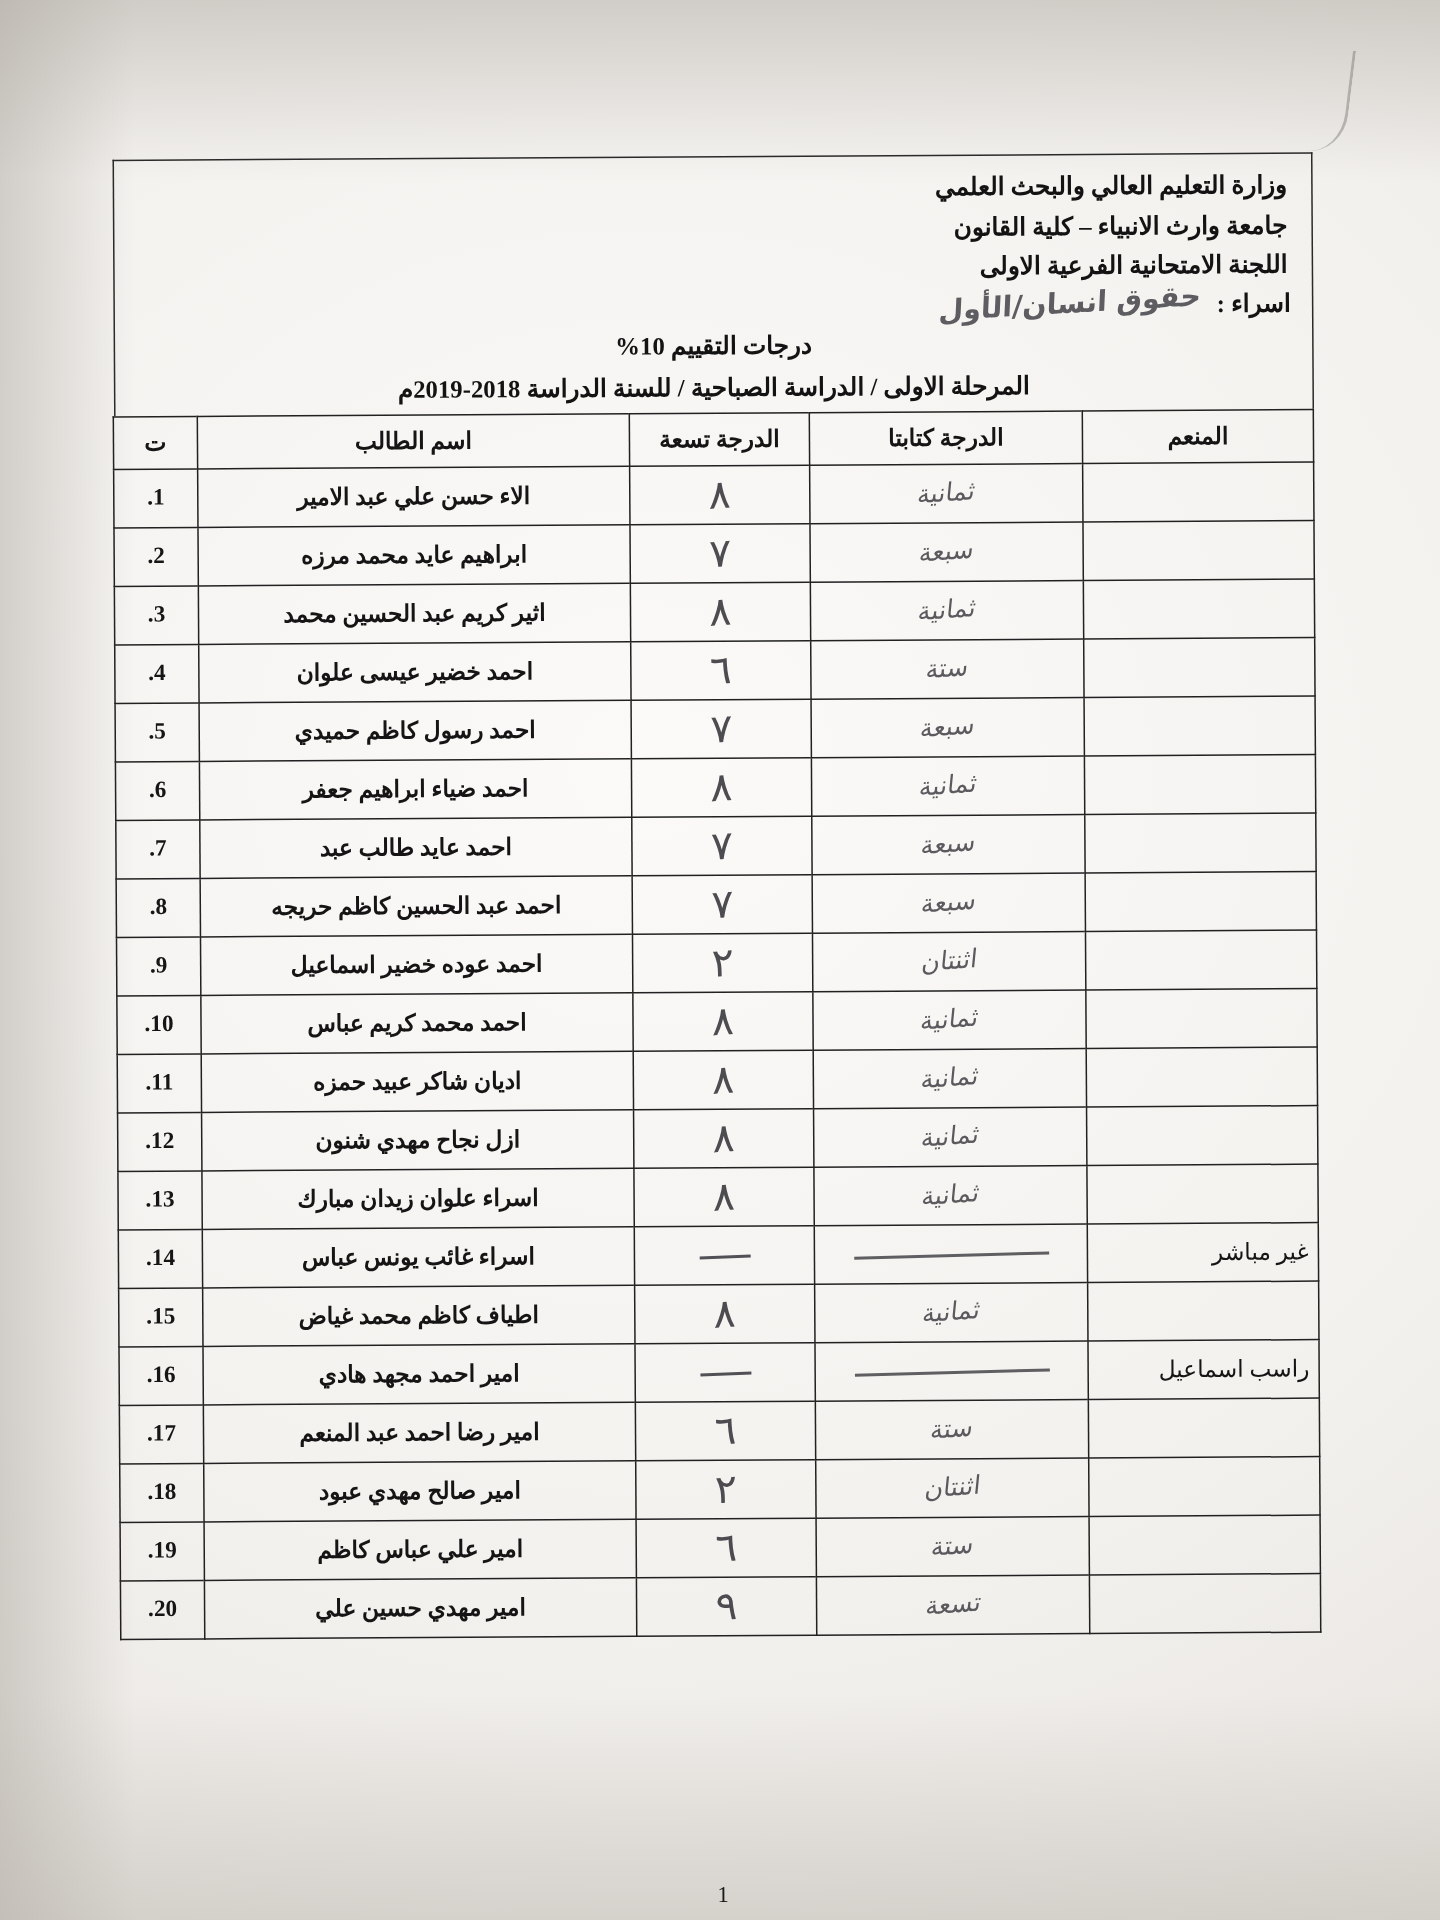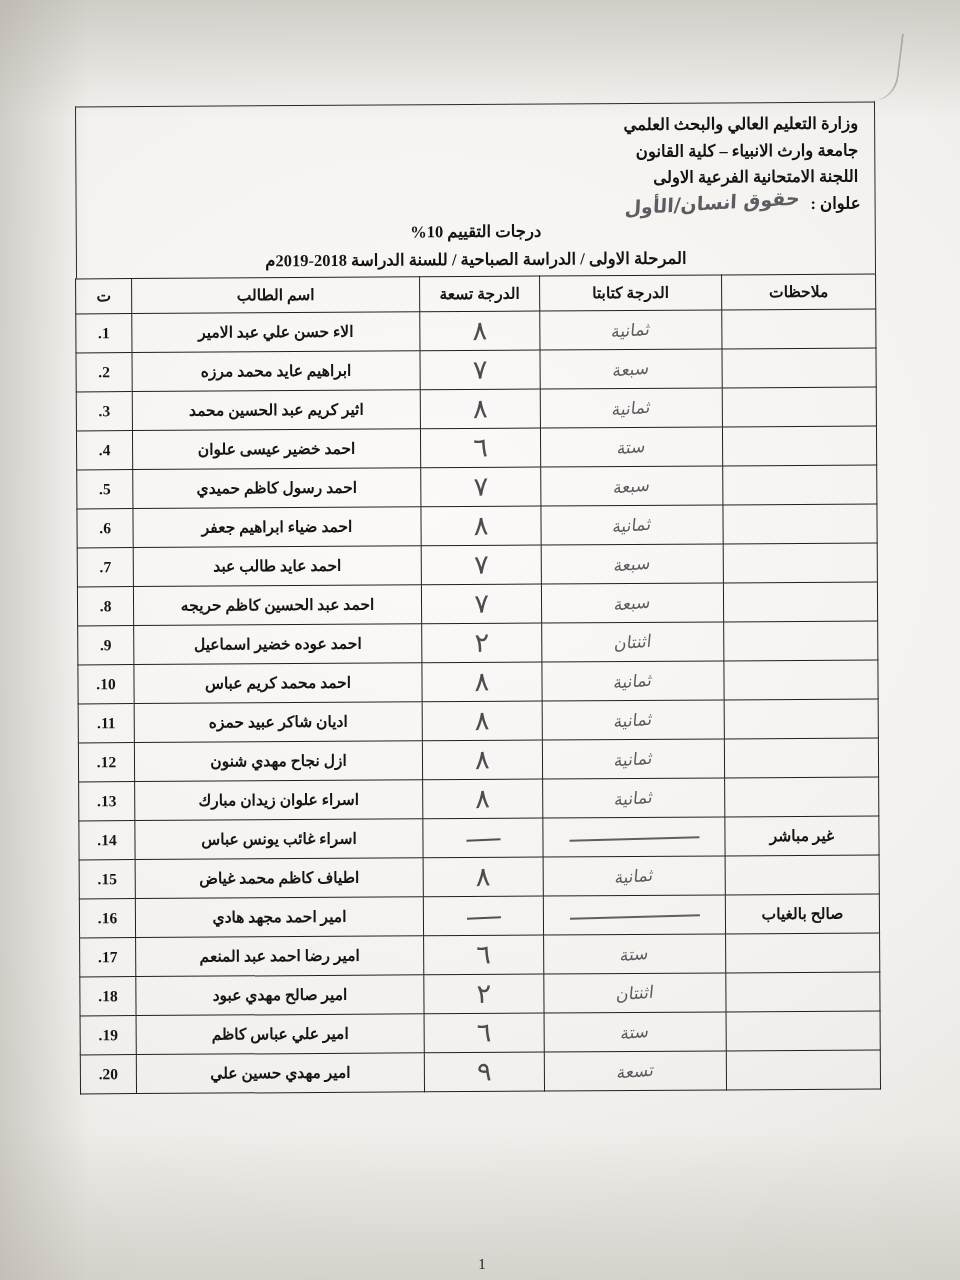--- a/index.html
+++ b/index.html
@@ -150,22 +150,21 @@
   td.name {
     text-align: center;
     font-weight: bold;
     font-size: 15.5px;
     white-space: nowrap;
   }
   td.num {
     text-align: center;
   }
   td.note {
-    text-align: center;
-    font-weight: bold;
+    font-weight: normal;
     font-size: 15.5px;
   }
 
   
   .hw-num {
     display: inline-block;
     font-family: "DejaVu Sans", sans-serif;
     font-size: 24px;
     color: #2f2f35;
     transform: rotate(-4deg) skewX(-4deg) scale(1.15, 1.1);
@@ -221,38 +220,38 @@
   <div class="paper-shadow-bottom"></div>
   <div class="corner-fold"></div>
 
   <div class="doc">
 
     <div class="header-box">
       <div class="hdr-line">وزارة التعليم العالي والبحث العلمي</div>
       <div class="hdr-line sub">جامعة وارث الانبياء – كلية القانون</div>
       <div class="hdr-line sub">اللجنة الامتحانية الفرعية الاولى</div>
       <div class="hdr-subject">
-        <span>علوان :</span>
+        <span>اسراء :</span>
         <span class="handwriting">حقوق انسان/الأول</span>
       </div>
       <div class="hdr-center">درجات التقييم 10%</div>
       <div class="hdr-center2">المرحلة الاولى / الدراسة الصباحية / للسنة الدراسة 2018-2019م</div>
     </div>
 
     <table class="grades">
       <colgroup>
         <col class="c-note">
           <col class="c-word">
           <col class="c-num">
           <col class="c-name">
           <col class="c-idx">
       </colgroup>
       <thead>
         <tr>
-          <th>ملاحظات</th>
+          <th>المنعم</th>
           <th>الدرجة كتابتا</th>
           <th>الدرجة تسعة</th>
           <th>اسم الطالب</th>
           <th>ت</th>
         </tr>
       </thead>
       <tbody id="rows-body">
           <tr>
             <td class="note"></td>
             <td style="text-align: center;"><span class="hw-word">ثمانية</span></td>
@@ -352,21 +351,21 @@
             <td class="idx">.14</td>
           </tr>
           <tr>
             <td class="note"></td>
             <td style="text-align: center;"><span class="hw-word">ثمانية</span></td>
             <td class="num"><span class="hw-num">٨</span></td>
             <td class="name">اطياف كاظم محمد غياض</td>
             <td class="idx">.15</td>
           </tr>
           <tr>
-            <td class="note">صالح بالغياب</td>
+            <td class="note">راسب اسماعيل</td>
             <td style="text-align: center;"><span class="hw-dash"></span></td>
             <td class="num"><span class="hw-dash-small"></span></td>
             <td class="name">امير احمد مجهد هادي</td>
             <td class="idx">.16</td>
           </tr>
           <tr>
             <td class="note"></td>
             <td style="text-align: center;"><span class="hw-word">ستة</span></td>
             <td class="num"><span class="hw-num">٦</span></td>
             <td class="name">امير رضا احمد عبد المنعم</td>

